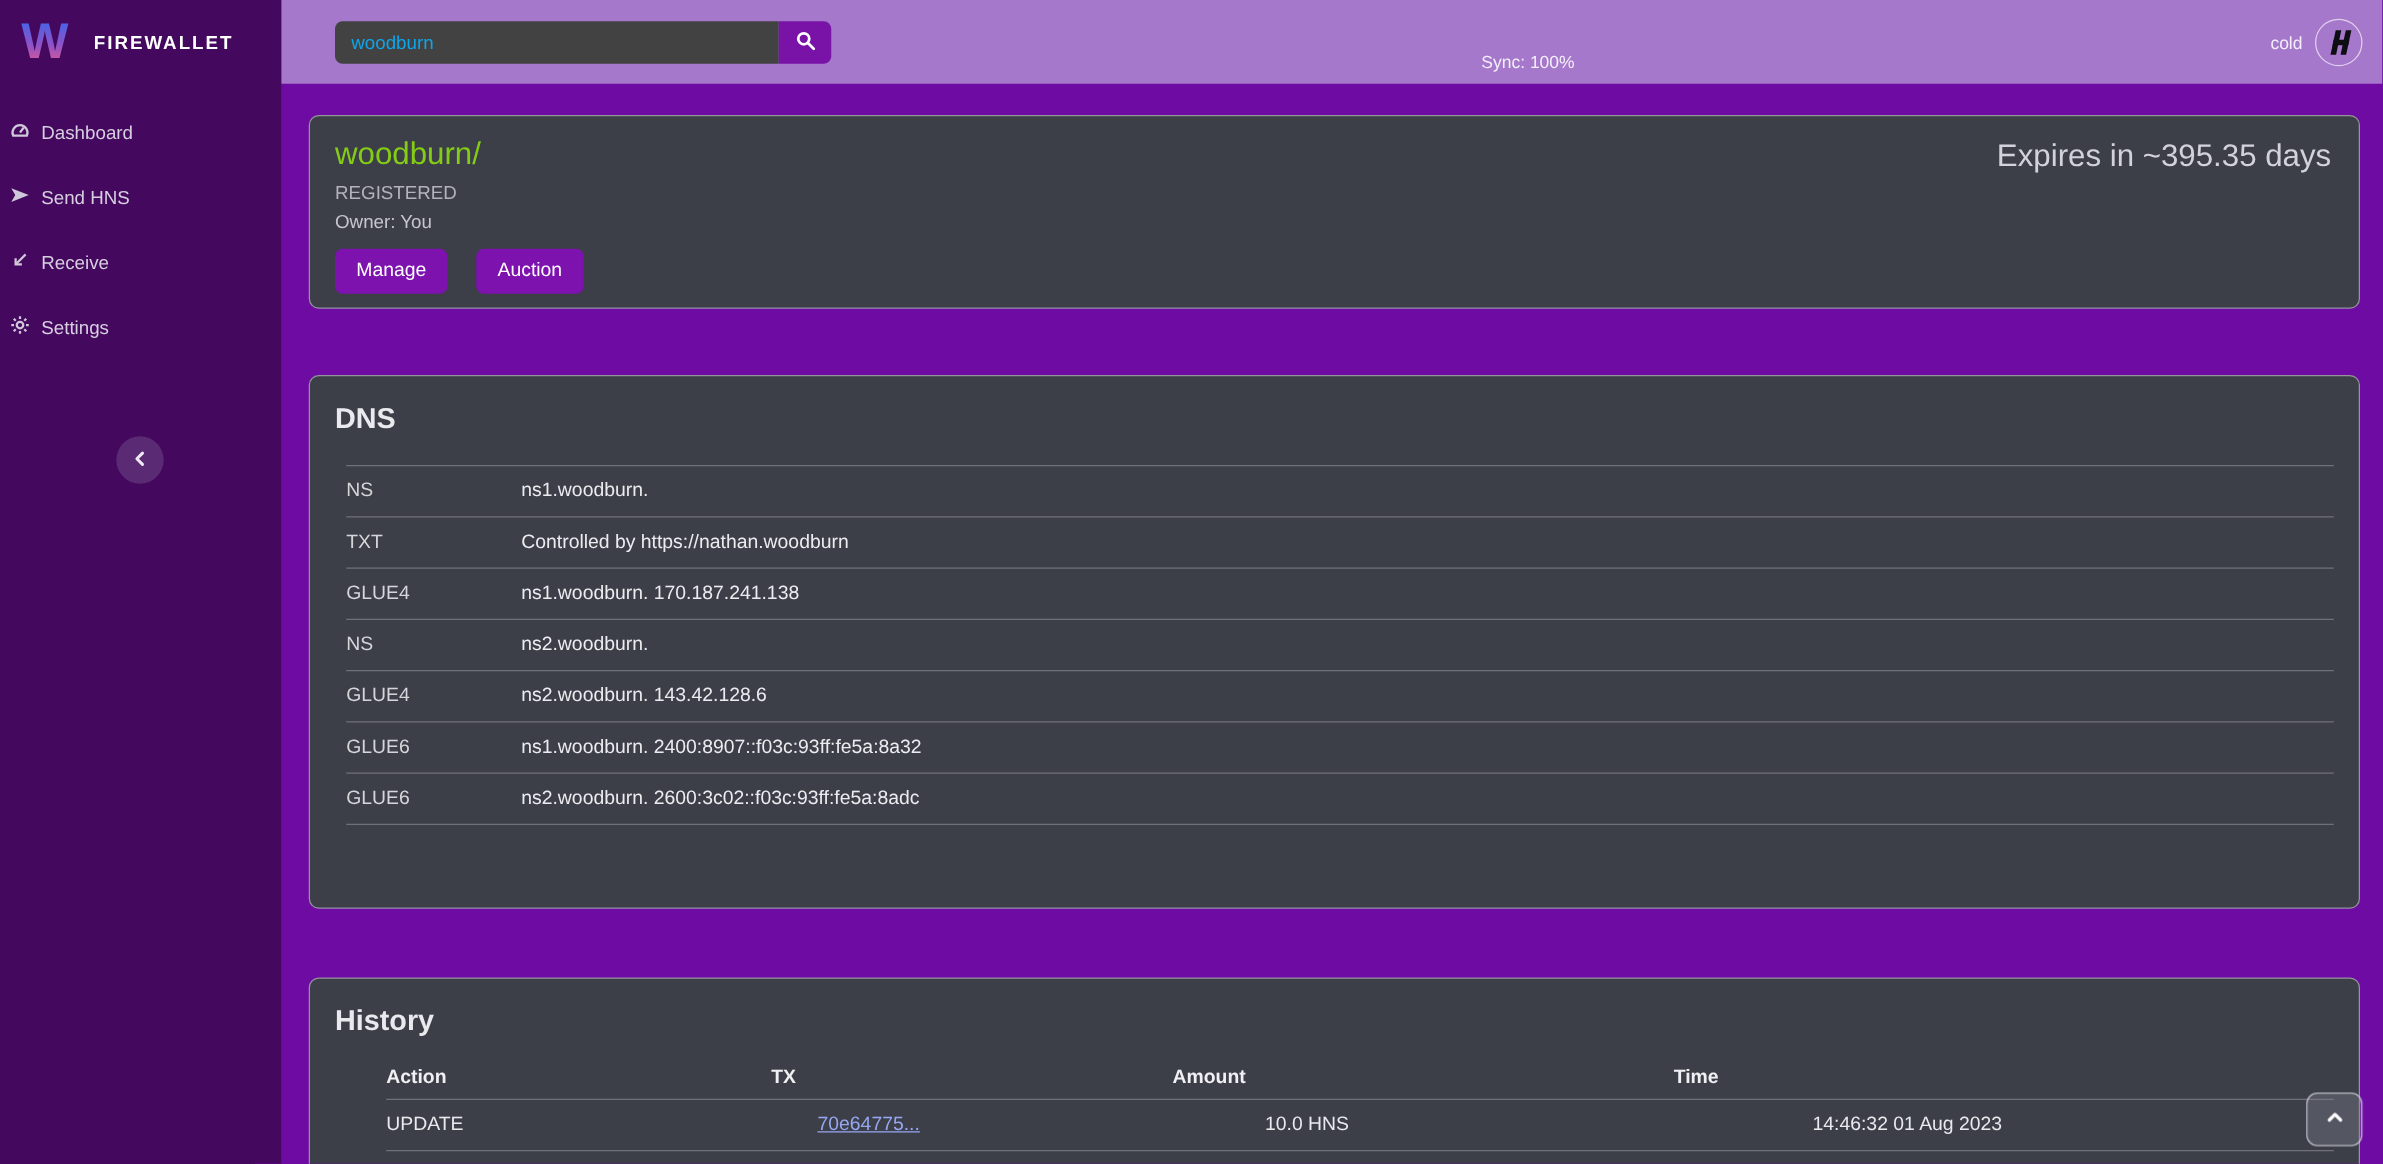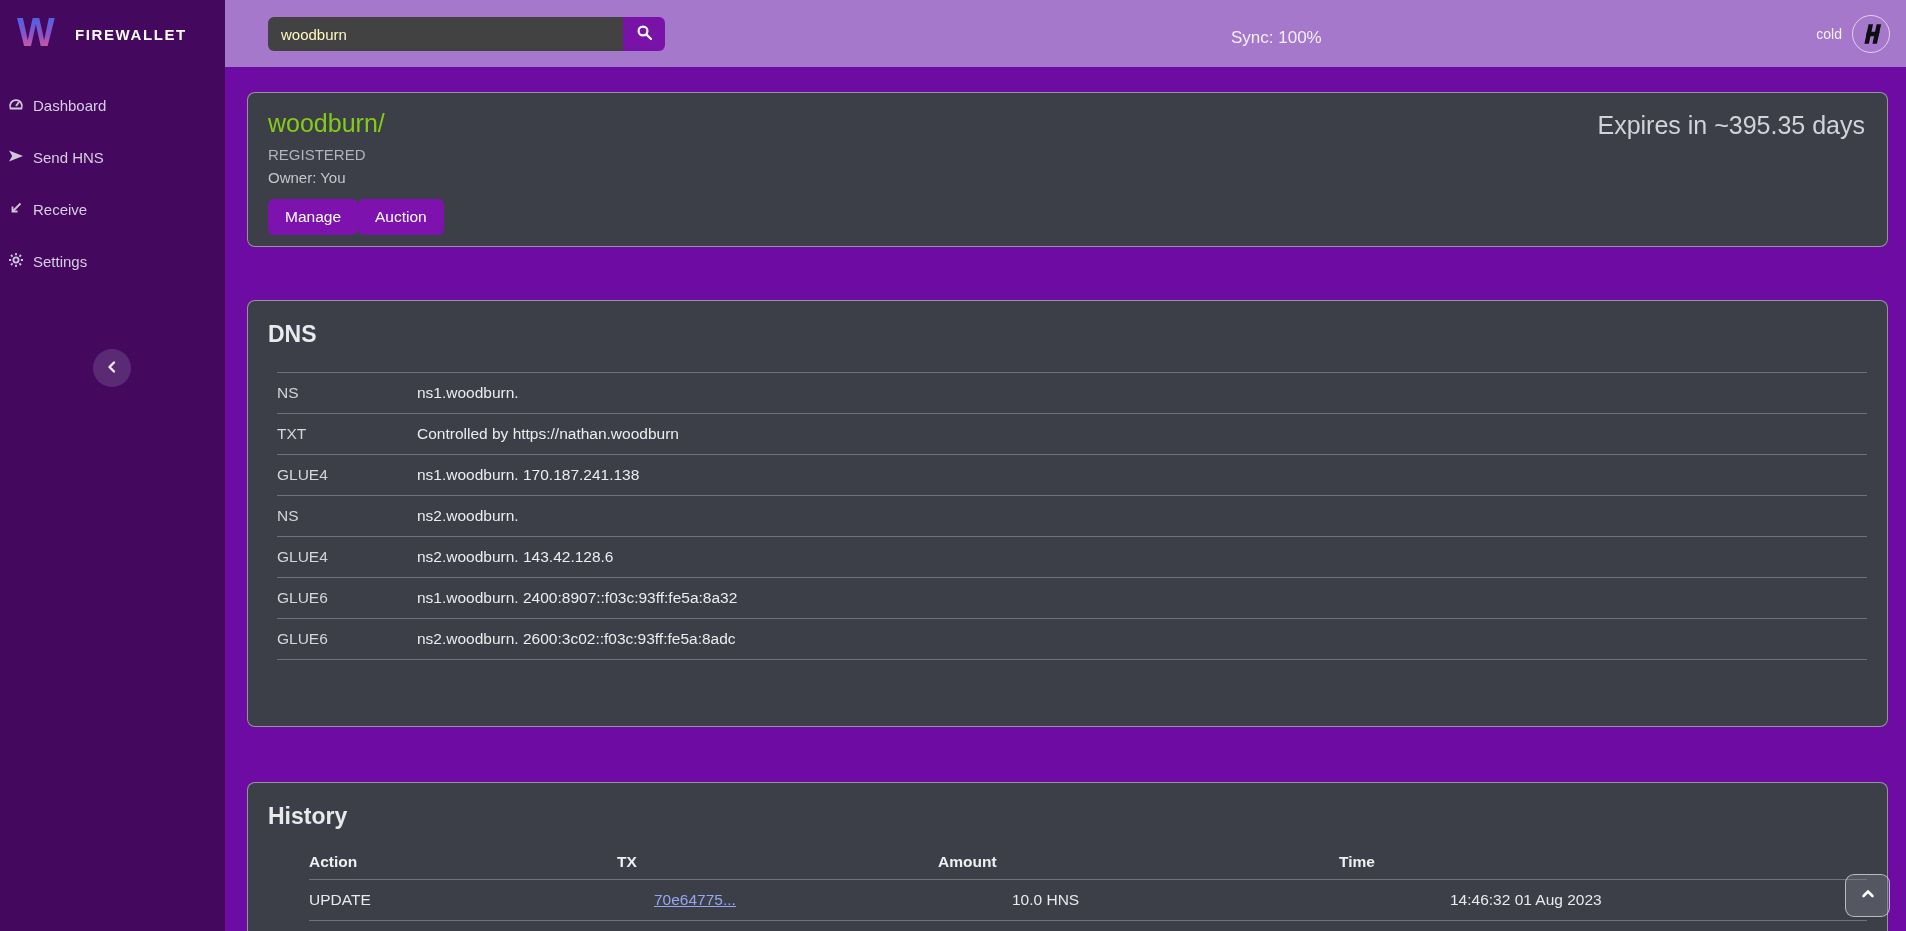--- a/index.html
+++ b/index.html
@@ -30,28 +30,28 @@
   }
 
   
   .topbar {
     position:absolute; left:225px; top:0; right:0; height:67px;
     background:#a678cb; z-index:4;
   }
   .search { position:absolute; left:43px; top:17px; height:34px; display:flex; }
   .search-input {
     width:355px; height:34px; background:#424242; border:none; outline:none;
-    border-radius:6px 0 0 6px; color:#fef9c3; font-size:15px; padding:0 13px;
+    border-radius:6px 0 0 6px; color:#0ea5e9; font-size:15px; padding:0 13px;
     font-family:"Liberation Sans", sans-serif;
   }
   .search-btn {
     width:42px; height:34px; background:#7912a6; border:none; cursor:pointer;
     border-radius:0 6px 6px 0; display:flex; align-items:center; justify-content:center;
   }
-  .sync { position:absolute; left:960px; top:4px; line-height:67px; color:#f3effa; font-size:17px;margin-left:46px; }
+  .sync { position:absolute; left:960px; top:16px; line-height:67px; color:#f3effa; font-size:14px; }
   .wallet { position:absolute; right:16px; top:0; height:67px; display:flex; align-items:center; gap:10px; }
   .wallet-name { color:#f3effa; font-size:14px; }
   .hs-logo {
     width:38px; height:38px; border-radius:50%; border:1px solid rgba(255,255,255,.65);
     display:flex; align-items:center; justify-content:center; cursor:pointer; background:transparent;
   }
 
   
   .main {
     position:absolute; left:225px; top:67px; right:0; bottom:0;
@@ -59,21 +59,21 @@
   }
   .card {
     background:#3c3f48; border:1px solid rgba(255,255,255,.45); border-radius:8px;
     color:#e6e6ea; padding:16px 20px;
   }
   .domain-card { height:155px; position:relative; }
   .domain-name { margin:0; font-size:25px; font-weight:500; color:#84cc16; }
   .domain-status { margin-top:8px; font-size:15px; color:#b3b3bc; }
   .domain-owner { margin-top:6px; font-size:15px; color:#c6c6cd; }
   .domain-expiry { position:absolute; right:22px; top:18px; font-size:25px; color:#d2d2da; }
-  .btn-row { margin-top:13px; display:flex; }
+  .btn-row { margin-top:13px; display:flex; gap:23px; }
   .btn {
     background:#7d12ae; color:#ffffff; border:none; border-radius:6px;
     padding:9px 17px; font-size:15.5px; cursor:pointer;
     font-family:"Liberation Sans", sans-serif;
   }
 
   .dns-card { margin-top:53px; height:427px; }
   .card-title { font-size:23px; font-weight:700; color:#e9e9ee; margin:4px 0 0 0; }
   .dns-table { margin:24px 0 0 9px; border-top:1px solid #70707b; }
   .dns-row {

